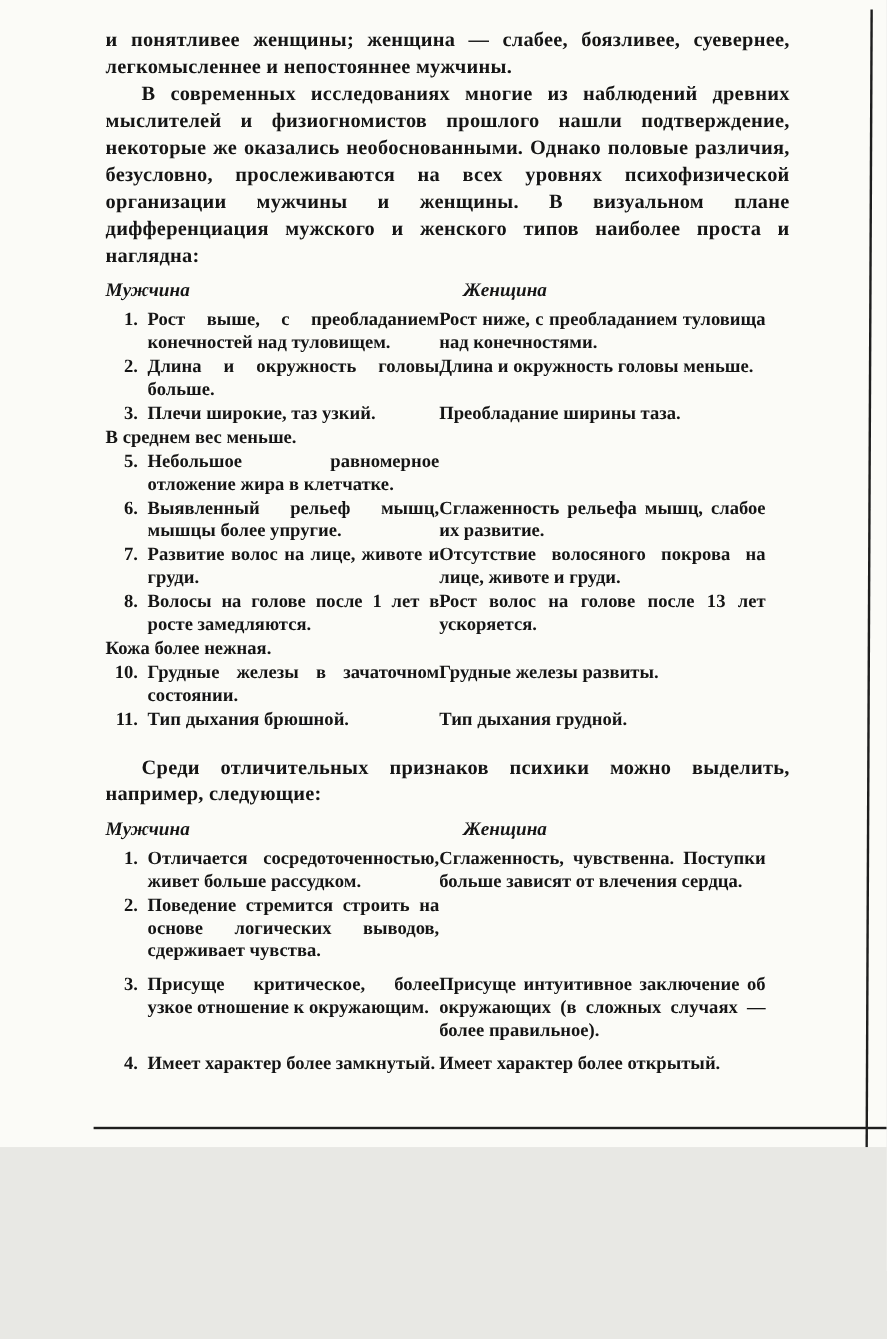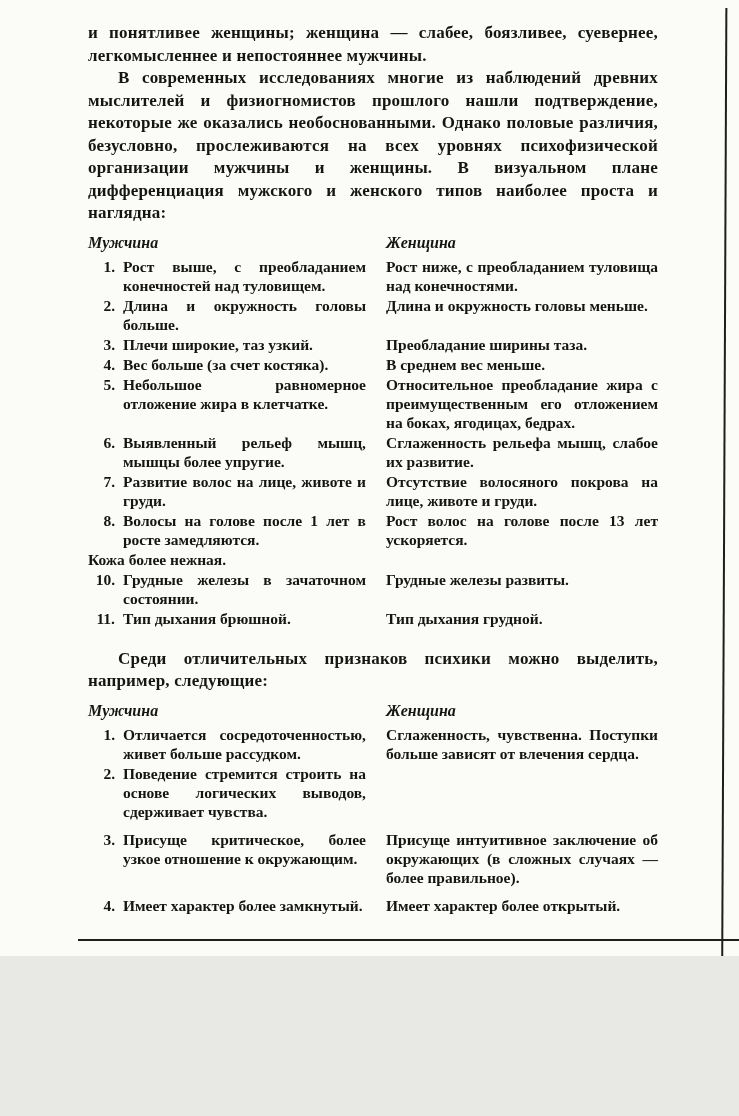--- a/index.html
+++ b/index.html
@@ -37,21 +37,20 @@
     font-style: italic;
     text-align: left;
   }
   .tbody {
     font-size: 15.5px;
     line-height: 19px;
   }
   .trow {
     display: grid;
     grid-template-columns: 278px 272px;
-    column-gap: 20px;
     margin-bottom: 1px;
   }
   .cell-l {
     padding-left: 35px;
     text-indent: -35px;
     text-align: justify;
   }
   .num {
     display: inline-block;
     width: 27px;
@@ -113,26 +112,24 @@
       </div>
       <div class="trow">
         <div class="cell-l"><span class="num">2.</span><span>Длина и окружность головы больше.</span></div>
         <div class="cell-r">Длина и окружность головы меньше.</div>
       </div>
       <div class="trow">
         <div class="cell-l"><span class="num">3.</span><span>Плечи широкие, таз узкий.</span></div>
         <div class="cell-r">Преобладание ширины таза.</div>
       </div>
       <div class="trow">
-        <div class="cell-l"><span class="num">4.</span><span>Вес больше (за счет костяка).</span></div>
         <div class="cell-r">В среднем вес меньше.</div>
       </div>
       <div class="trow">
         <div class="cell-l"><span class="num">5.</span><span>Небольшое равномерное отложение жира в клетчатке.</span></div>
-        <div class="cell-r">Относительное преобладание жира с преимущественным его отложением на боках, ягодицах, бедрах.</div>
       </div>
       <div class="trow">
         <div class="cell-l"><span class="num">6.</span><span>Выявленный рельеф мышц, мышцы более упругие.</span></div>
         <div class="cell-r">Сглаженность рельефа мышц, слабое их развитие.</div>
       </div>
       <div class="trow">
         <div class="cell-l"><span class="num">7.</span><span>Развитие волос на лице, животе и груди.</span></div>
         <div class="cell-r">Отсутствие волосяного покрова на лице, животе и груди.</div>
       </div>
       <div class="trow">

